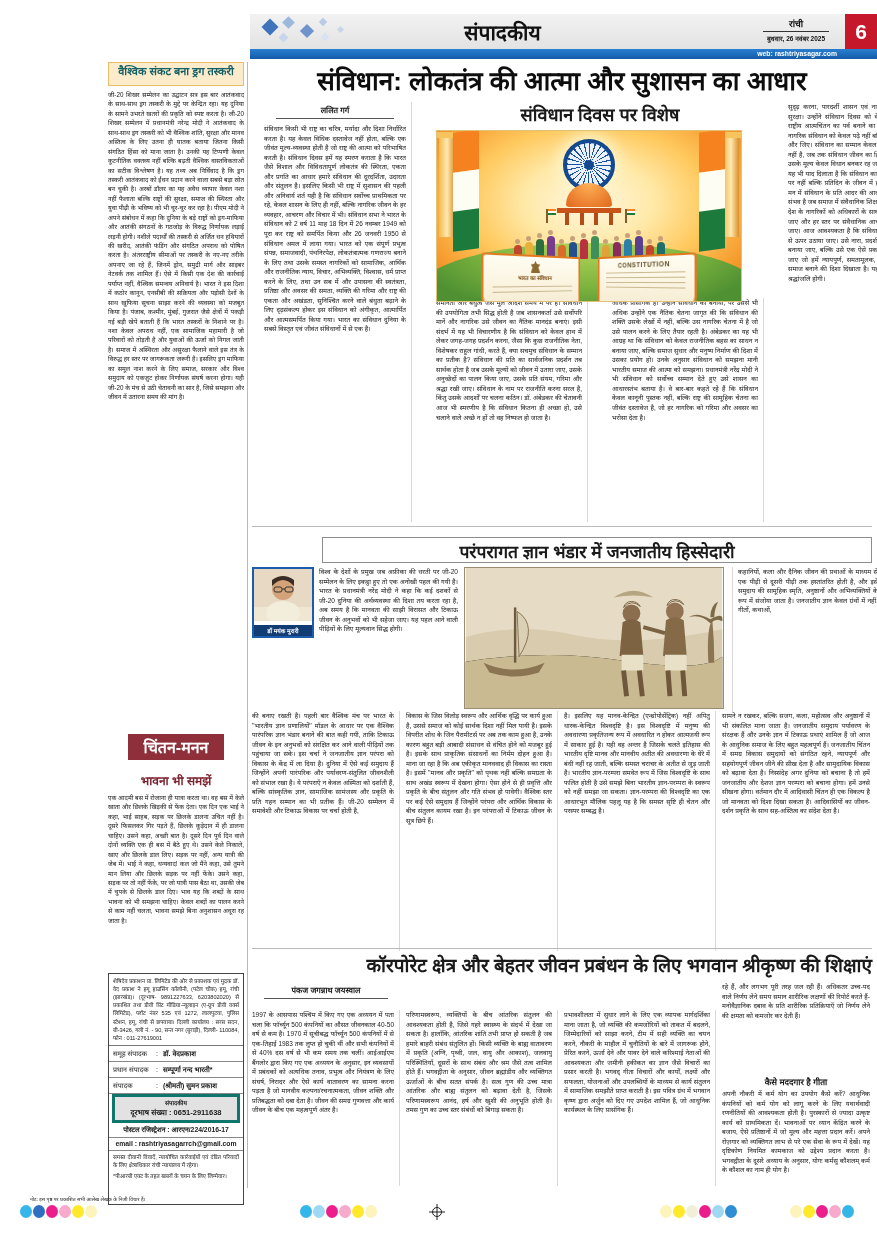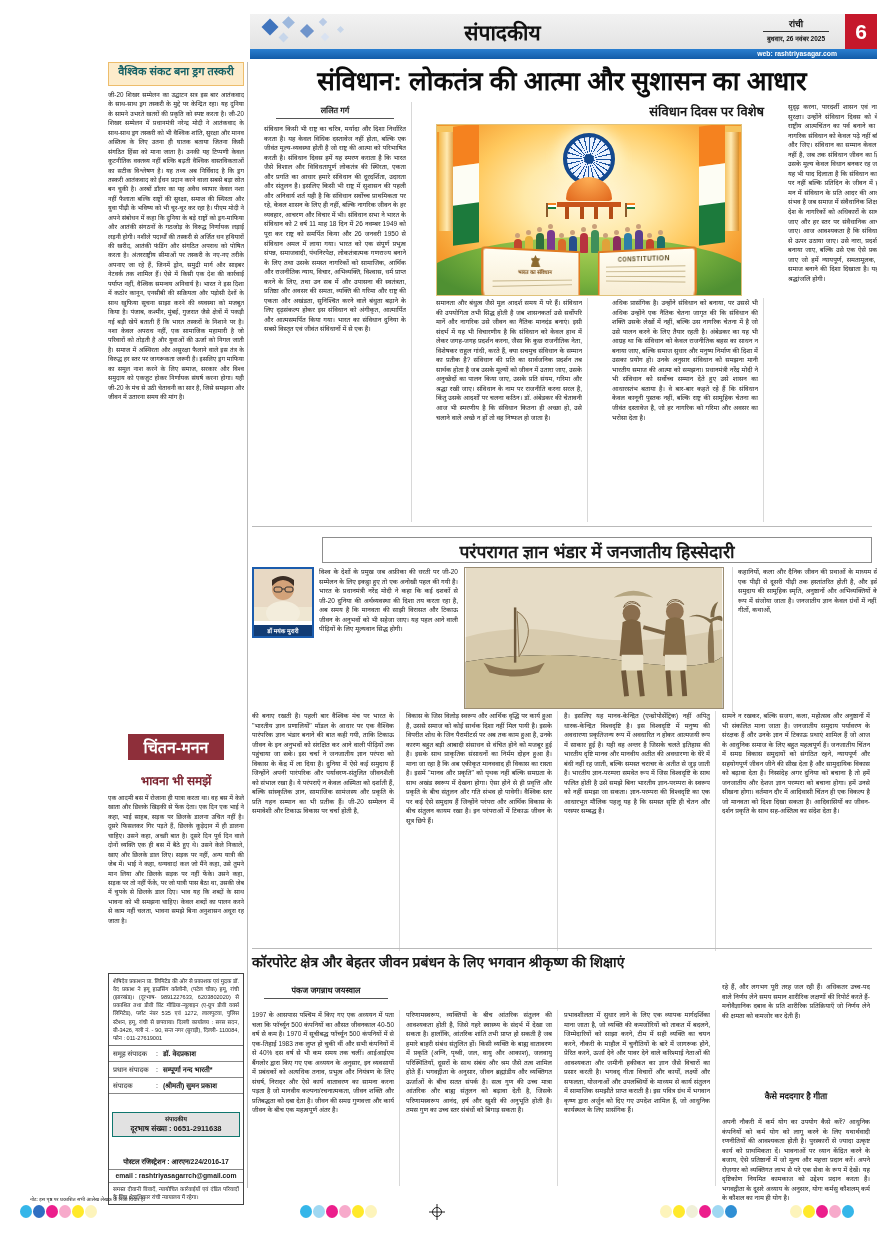--- a/index.html
+++ b/index.html
@@ -29,21 +29,21 @@
   .chintan-kicker { margin:8px auto 12px auto; width:96px; background:#8e2f3a; color:#fff; font-size:16px; font-weight:bold; text-align:center; padding:2px 0; }
   .chintan-title { margin-top:3px; text-align:center; font-size:12px; font-weight:bold; color:#7c2430; }
   .chintan-body { margin-top:4px; height:172px; overflow:hidden; font-size:6.3px; line-height:1.5; text-align:justify; }
   .imprint { margin-top:8px; border:1.5px solid #444; height:232px; overflow:hidden; background:#fff; }
   .imprint .pub { font-size:5.6px; line-height:1.45; text-align:justify; padding:3px 4px; border-bottom:1px solid #777; }
   .imprint table { width:100%; border-collapse:collapse; }
   .imprint td { font-size:7px; padding:3px 2px; border-bottom:1px solid #888; }
   .imprint td.lab { width:44px; padding-left:4px; }
   .imprint td.col { width:8px; text-align:center; }
   .imprint td.val { font-weight:bold; }
-  .imprint .deptbox { margin:18px 3px; background:#e2e2e2; border:1px solid #0f766e; text-align:center; padding:2px 0 3px 0; }
+  .imprint .deptbox { margin:0 3px; background:#e2e2e2; border:3px solid #0f766e; text-align:center; padding:2px 0 3px 0; }
   .imprint .deptbox .d1 { font-size:6px; font-weight:bold; }
   .imprint .deptbox .d2 { font-size:7.5px; font-weight:bold; }
   .imprint .line { font-size:6.8px; font-weight:bold; text-align:center; border-bottom:1px solid #888; padding:2.5px 0; }
   .imprint .legal { font-size:5.6px; line-height:1.4; padding:3px 4px 0 4px; text-align:justify; }
 
   .vdivider { position:absolute; left:247px; top:62px; width:1px; height:1126px; background:#b9b9b9; }
 
   
   .main { position:absolute; left:252px; top:62px; width:620px; height:1126px; }
   .hdivider { position:absolute; left:0; width:620px; height:1px; background:#b9b9b9; }
@@ -52,21 +52,21 @@
   
   .art-a { position:absolute; top:0; left:0; width:620px; height:462px; }
   .art-a h1 { text-align:center; font-size:26px; font-weight:bold; color:#0d0d0d; height:36px; }
   .a-grid { position:absolute; top:40px; left:12px; width:620px; height:420px; display:grid; grid-template-columns:148px 152px 152px 148px; grid-template-rows:196px 224px; column-gap:24px; }
   .a-col1 { grid-column:1; grid-row:1/3; border-right:1px solid #d8d8d8; padding-right:5px; }
   .a-fig { grid-column:2/4; grid-row:1; }
   .a-col2 { grid-column:2; grid-row:2; border-right:1px solid #d8d8d8; padding-right:5px; }
   .a-col3 { grid-column:3; grid-row:2; border-right:1px solid #d8d8d8; padding-right:5px; }
   .a-col4 { grid-column:4; grid-row:1/3; }
   .byline { text-align:center; font-size:8px; font-weight:bold; border-bottom:1px solid #555; padding-bottom:3px; margin:2px 12px 5px 12px; }
-  .kicker { text-align:right; font-size:13px; font-weight:bold; margin-bottom:4px; }
+  .kicker { text-align:center; font-size:18px; font-weight:bold; margin-bottom:4px; }
   .a-col1 .bodytxt { height:388px; }
   .a-col2 .bodytxt,.a-col3 .bodytxt { height:218px; }
   .a-col4 .bodytxt { height:414px; }
 
   
   .illus { position:relative; width:306px; height:172px; overflow:hidden; border:1px solid #e0c27a;
     background:radial-gradient(ellipse at 50% 42%, #fff8e2 0%, #ffe9a8 30%, #ffc95e 55%, #f59b2e 80%, #e87f1d 100%); }
   .pillar { position:absolute; top:6px; width:16px; height:100px; background:linear-gradient(90deg,#f3b94e,#ffe9b0 50%,#d98f2a); }
   .pillar:before { content:""; position:absolute; left:-3px; top:-5px; width:22px; height:6px; background:#f6c35c; }
   .flagband { position:absolute; top:0; width:26px; height:120px; }
@@ -105,29 +105,29 @@
   .photo-cap { background:#123c74; color:#fff; font-size:6px; font-weight:bold; text-align:center; padding:1.5px 0; }
   .b-intro { overflow:hidden; height:144px; }
   .engraving { border:1px solid #9a8c72; }
   .b-colR-top { border-left:1px solid #d8d8d8; padding-left:5px; }
   .b-bottom { position:absolute; left:0; top:174px; width:620px; height:240px; display:grid; grid-template-columns:148px 152px 152px 148px; column-gap:6px; }
   .b-bottom > div { border-right:1px solid #d8d8d8; padding-right:5px; height:240px; }
   .b-bottom > div:last-child { border-right:none; padding-right:0; }
 
   
   .art-c { position:absolute; top:890px; left:0; width:620px; height:234px; }
-  .art-c h2 { text-align:left; font-size:14px; font-weight:bold; height:28px; }
+  .art-c h2 { text-align:right; font-size:19px; font-weight:bold; height:28px; }
   .c-grid { position:absolute; left:0; top:30px; width:620px; height:204px; display:grid; grid-template-columns:148px 152px 152px 148px; grid-template-rows:28px 176px; column-gap:6px; }
   .c-byline { grid-column:1; grid-row:1; }
   .c-kicker { grid-column:2/4; grid-row:1; }
   .c-col1 { grid-column:1; grid-row:2; border-right:1px solid #d8d8d8; padding-right:5px; }
   .c-col2 { grid-column:2; grid-row:2; border-right:1px solid #d8d8d8; padding-right:5px; }
   .c-col3 { grid-column:3; grid-row:2; border-right:1px solid #d8d8d8; padding-right:5px; }
   .c-col4 { grid-column:4; grid-row:1/3; }
-  .c-sub { text-align:center; font-size:8.5px; font-weight:bold; margin:16px 0; }
+  .c-sub { text-align:center; font-size:8.5px; font-weight:bold; margin:2px 0; }
   .c-col1 .bodytxt,.c-col2 .bodytxt,.c-col3 .bodytxt { height:176px; }
 
   
   .foot-note { position:absolute; left:30px; top:1196px; font-size:5px; color:#222; }
   .dots { position:absolute; top:1205px; display:flex; gap:1px; }
   .dots i { width:12px; height:13px; border-radius:50%; display:block; }
   .crosshair { position:absolute; left:429px; top:1204px; }
 </style>
 </head>
 <body>

